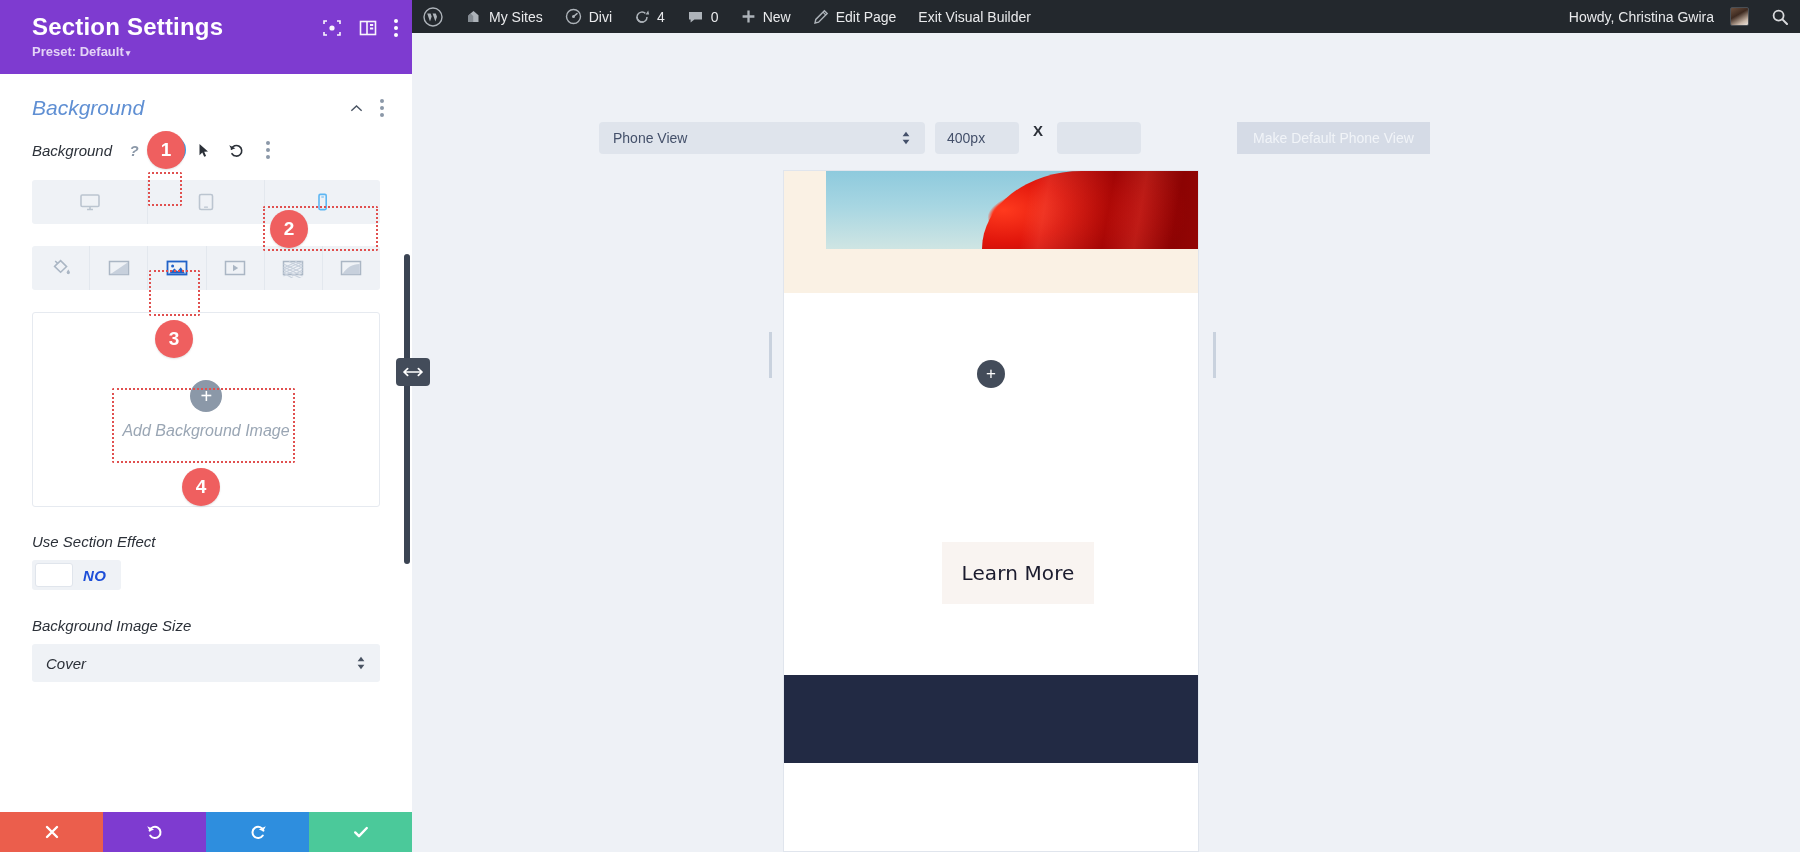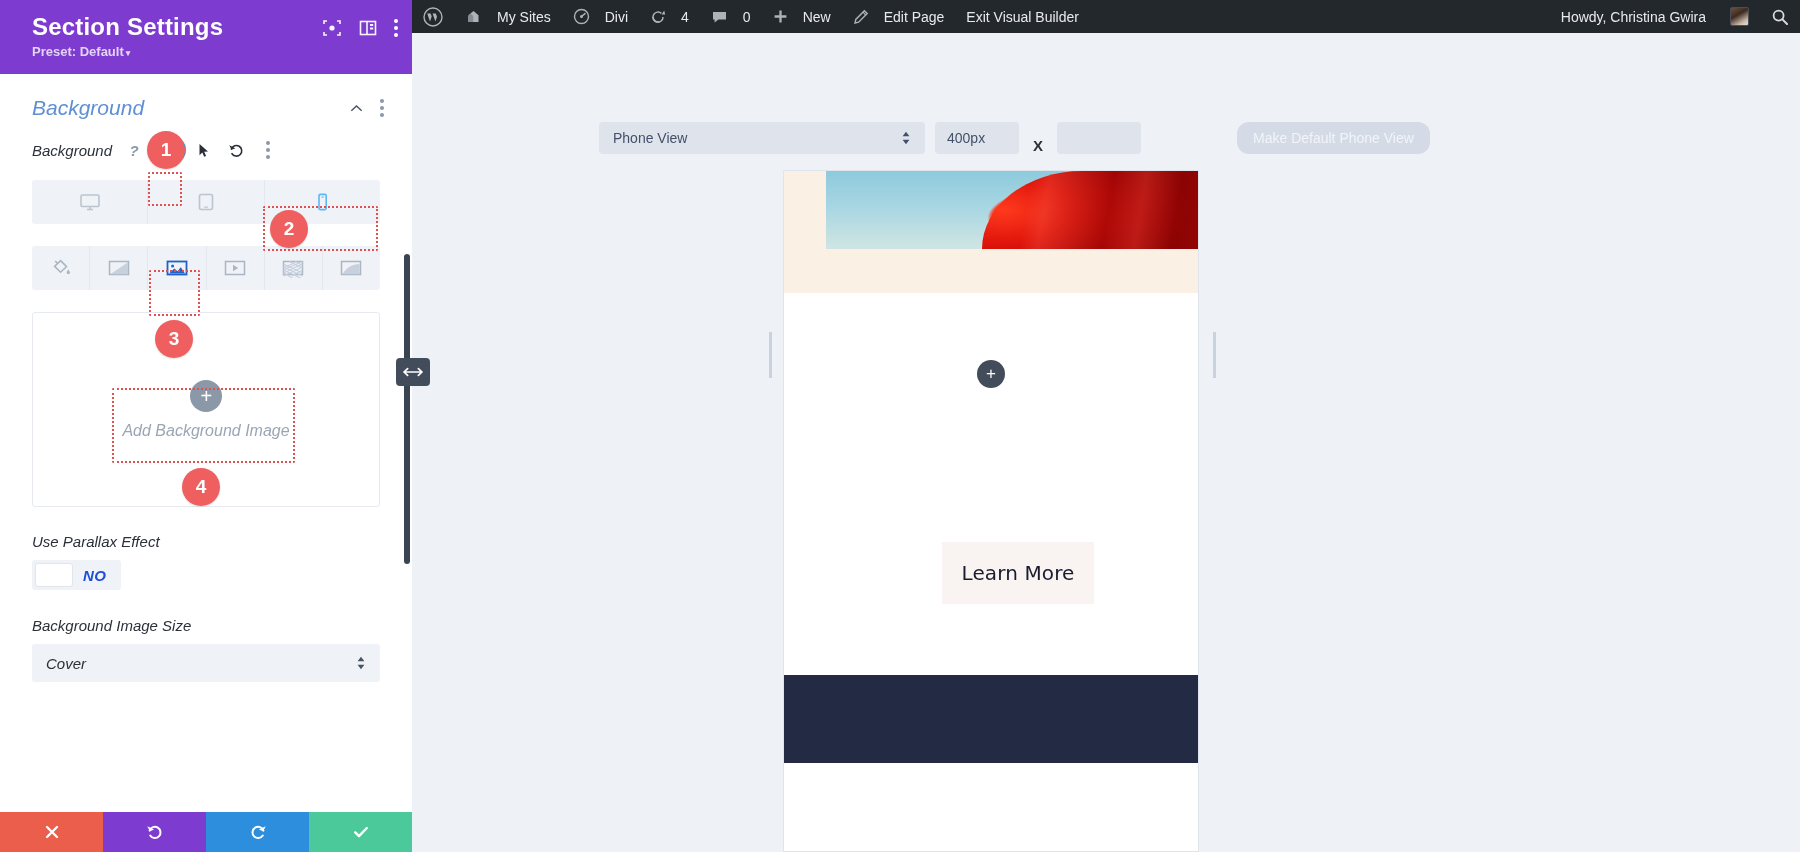--- a/index.html
+++ b/index.html
@@ -194,58 +194,58 @@
     color: #fff; z-index: 45; cursor: ew-resize;
   }
 
   
   .adminbar {
     position: absolute; left: 412px; top: 0; right: 0; height: 33px;
     background: #23282d; display: flex; align-items: center;
     color: #d8dce0; font-size: 14px; z-index: 30;
   }
   .ab-item {
-    display: flex; align-items: center; gap: 15px; padding: 0 11px;
+    display: flex; align-items: center; gap: 7px; padding: 0 11px;
     height: 33px; cursor: pointer; color: #e9eaec;
   }
   .ab-item svg { opacity: .92; }
   .ab-right { margin-left: auto; display: flex; align-items: center; }
   .avatar {
     width: 19px; height: 19px; border-radius: 2px; margin-left: 9px;
     background: linear-gradient(150deg,#6d513f 0%, #3e2a20 40%, #c9b7a8 78%, #e9e3dc 100%);
     border: 1px solid #4a4f55;
   }
 
   
   .canvas {
     position: absolute; left: 412px; top: 33px; right: 0; bottom: 0;
     background: #eef1f6; overflow: hidden;
   }
   .resp-toolbar {
     position: absolute; left: 187px; top: 89px;
-    display: flex; align-items: flex-end; gap: 10px;
+    display: flex; align-items: flex-start; gap: 10px;
   }
   .view-select {
     width: 326px; height: 32px; background: #dfe4ec; border-radius: 4px;
     display: flex; align-items: center; padding: 0 14px;
     font-size: 14px; color: #44506a; cursor: pointer; position: relative;
   }
   .view-select .arrows {
     position: absolute; right: 14px; top: 50%; transform: translateY(-50%);
     display: flex; flex-direction: column; gap: 2px; color: #44506a;
   }
   .dim-input {
     width: 84px; height: 32px; background: #dfe4ec; border-radius: 4px;
     display: flex; align-items: center; padding: 0 12px;
     font-size: 14px; color: #44506a; cursor: text;
   }
   .dim-x { color: #2b3038; font-size: 15px; font-weight: 600; padding: 0 4px; }
   .dim-input.empty { width: 84px; }
   .make-default-btn {
-    margin-left: 86px; height: 32px; background: #d5dbe6; border-radius: 12px;
+    margin-left: 86px; height: 32px; background: #d5dbe6; border-radius: 0;
     display: flex; align-items: center; padding: 0 16px;
     font-size: 14px; color: #f1f4f8; cursor: pointer; font-weight: 400;
   }
 
   
   .device-frame {
     position: absolute; left: 372px; top: 138px;
     width: 414px; height: 680px; background: #ffffff;
     box-shadow: 0 0 0 1px rgba(160,175,200,.18);
     overflow: hidden;
@@ -440,21 +440,21 @@
         </div>
 
         <div class="upload-box">
           <div class="upload-inner">
             <div class="plus-circle">+</div>
             <div class="upload-label">Add Background Image</div>
           </div>
         </div>
 
         <div class="opt-block">
-          <div class="opt-title">Use Parallax Effect</div>
+          <div class="opt-title">Use Section Effect</div>
           <div class="toggle">
             <span class="knob"></span>
             <span class="tlabel">NO</span>
           </div>
         </div>
 
         <div class="opt-block">
           <div class="opt-title">Background Image Size</div>
           <div class="select-field">
             <span>Cover</span>

